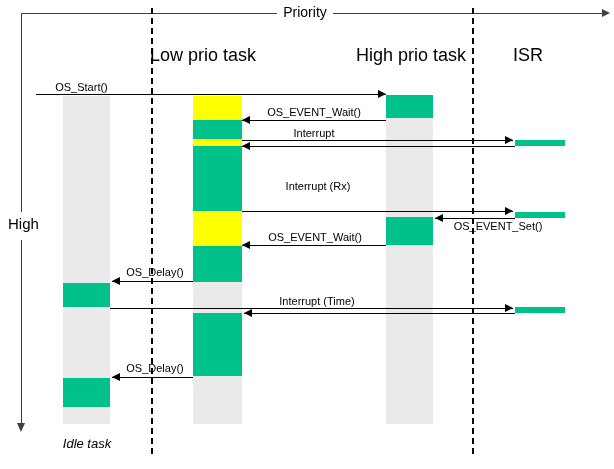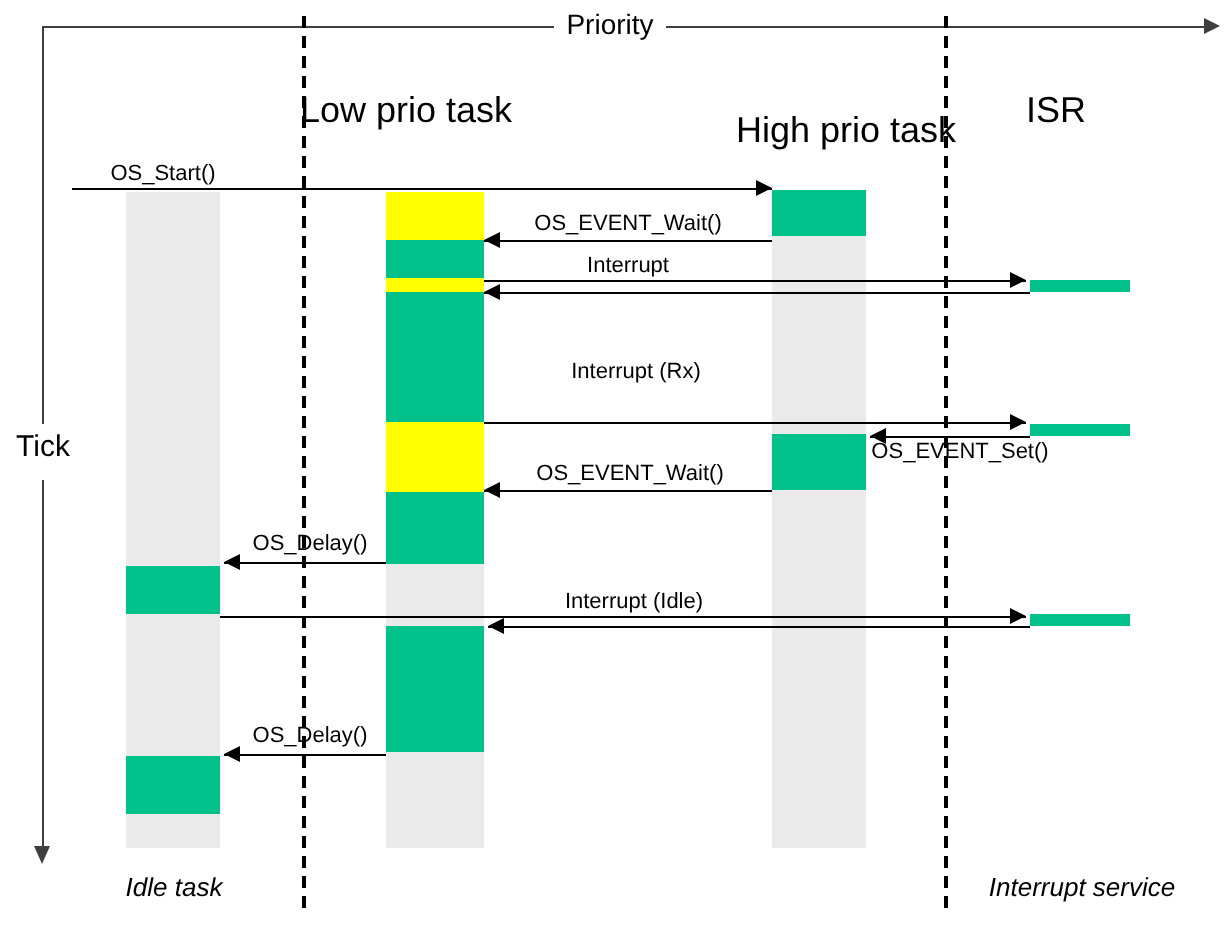--- a/index.html
+++ b/index.html
@@ -52,33 +52,32 @@
 <body>
 
 <div id="canvas">
 
   <div class="hline axisline" style="left:21px; top:13px; width:256px;"></div>
   <div class="axis-label" id="priority-label">Priority</div>
   <div class="hline axisline" style="left:333px; top:13px; width:269px;"></div>
   <div class="head-right" style="left:602px; top:9px; border-left-color:#3f3f3f;"></div>
 
   <div class="vline axisline" style="left:21px; top:13px; height:199px;"></div>
-  <div class="axis-label" id="time-label">Tick</div>
+  <div class="axis-label" id="time-label">High</div>
   <div class="vline axisline" style="left:21px; top:240px; height:183px;"></div>
   <div class="head-down" style="left:17px; top:423px;"></div>
 
   <div class="dashed" style="left:151px;"></div>
   <div class="dashed" style="left:472px;"></div>
 
   <div class="col-header" style="left:203px;">Low prio task</div>
-  <div class="col-header" style="left:423px;margin-top:10px;">High prio task</div>
+  <div class="col-header" style="left:411px;">High prio task</div>
   <div class="col-header" style="left:528px;">ISR</div>
 
   <div class="footer-label" style="left:87px;">Idle task</div>
-  <div class="footer-label" style="left:541px;">Interrupt service</div>
 
   <div id="diagram-layer">
       <div class="col" style="left: 63px; top: 96px; width: 47px; height: 328px;"></div>
       <div class="seg running" style="left: 63px; top: 283px; width: 47px; height: 24px;"></div>
       <div class="seg running" style="left: 63px; top: 378px; width: 47px; height: 29px;"></div>
       <div class="col" style="left: 193px; top: 96px; width: 49px; height: 328px;"></div>
       <div class="seg ready" style="left: 193px; top: 96px; width: 49px; height: 24px;"></div>
       <div class="seg running" style="left: 193px; top: 120px; width: 49px; height: 19px;"></div>
       <div class="seg ready" style="left: 193px; top: 139px; width: 49px; height: 7px;"></div>
       <div class="seg running" style="left: 193px; top: 146px; width: 49px; height: 65px;"></div>
@@ -100,30 +99,30 @@
       <div class="hline" style="left: 242px; top: 140px; width: 271px;"></div>
       <div class="head-right" style="left: 505px; top: 136px;"></div>
       <div class="arrow-label" style="left: 314px; top: 127px;">Interrupt</div>
       <div class="hline" style="left: 242px; top: 146px; width: 273px;"></div>
       <div class="head-left" style="left: 242px; top: 142px;"></div>
       <div class="hline" style="left: 242px; top: 211px; width: 271px;"></div>
       <div class="head-right" style="left: 505px; top: 207px;"></div>
       <div class="arrow-label" style="left: 318px; top: 180px;">Interrupt (Rx)</div>
       <div class="hline" style="left: 435px; top: 218px; width: 80px;"></div>
       <div class="head-left" style="left: 435px; top: 214px;"></div>
-      <div class="arrow-label" style="left: 456px; top: 220px; padding-left: 48px;">OS_EVENT_Set()</div>
+      <div class="arrow-label" style="left: 474px; top: 220px; padding-left: 48px;">OS_EVENT_Set()</div>
       <div class="hline" style="left: 242px; top: 245px; width: 144px;"></div>
       <div class="head-left" style="left: 242px; top: 241px;"></div>
       <div class="arrow-label" style="left: 315px; top: 231px;">OS_EVENT_Wait()</div>
       <div class="hline" style="left: 112px; top: 281px; width: 81px;"></div>
       <div class="head-left" style="left: 112px; top: 277px;"></div>
       <div class="arrow-label" style="left: 155px; top: 266px;">OS_Delay()</div>
       <div class="hline" style="left: 110px; top: 308px; width: 403px;"></div>
       <div class="head-right" style="left: 505px; top: 304px;"></div>
-      <div class="arrow-label" style="left: 317px; top: 295px;">Interrupt (Idle)</div>
+      <div class="arrow-label" style="left: 317px; top: 295px;">Interrupt (Time)</div>
       <div class="hline" style="left: 244px; top: 313px; width: 271px;"></div>
       <div class="head-left" style="left: 244px; top: 309px;"></div>
       <div class="hline" style="left: 112px; top: 377px; width: 81px;"></div>
       <div class="head-left" style="left: 112px; top: 373px;"></div>
       <div class="arrow-label" style="left: 155px; top: 362px;">OS_Delay()</div>
     </div>
 
 </div>
 
 </body></html>

